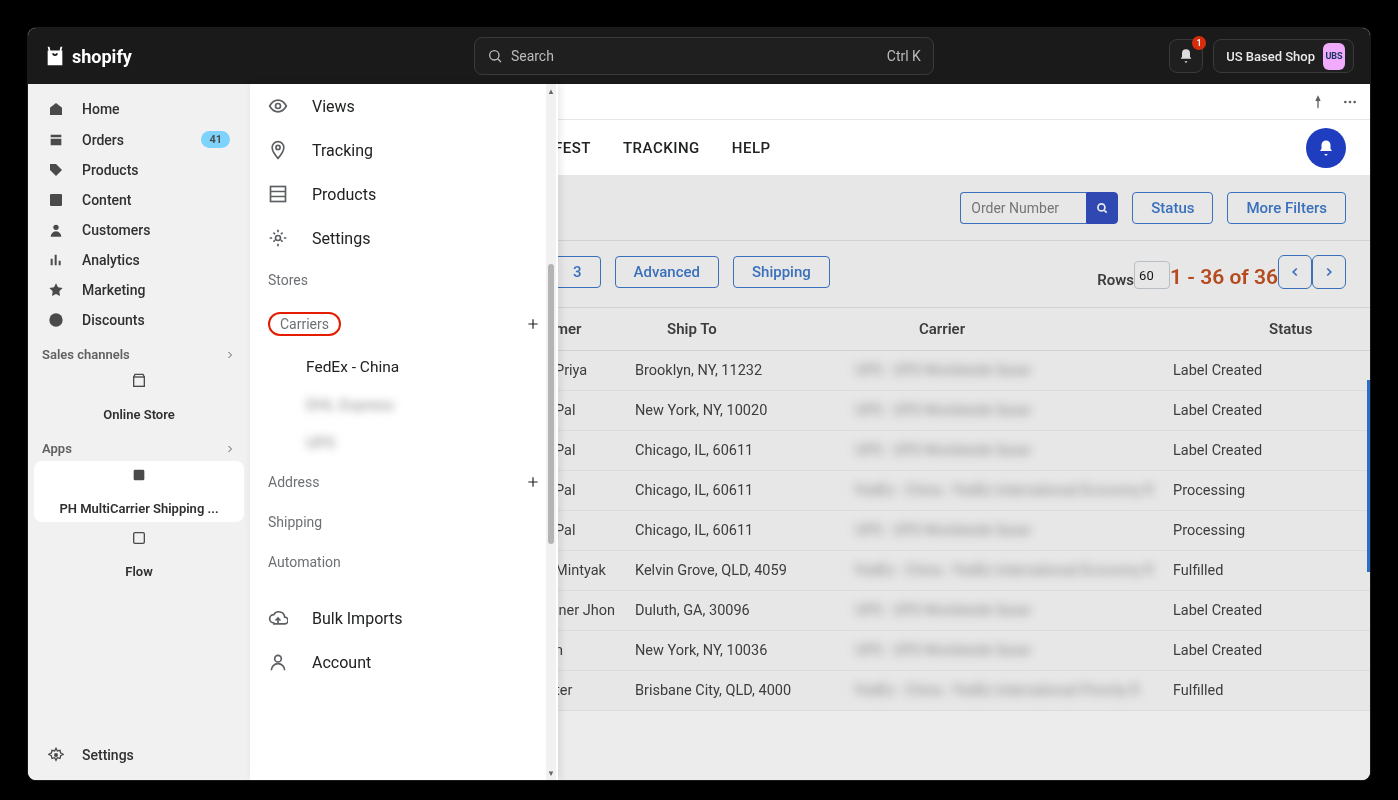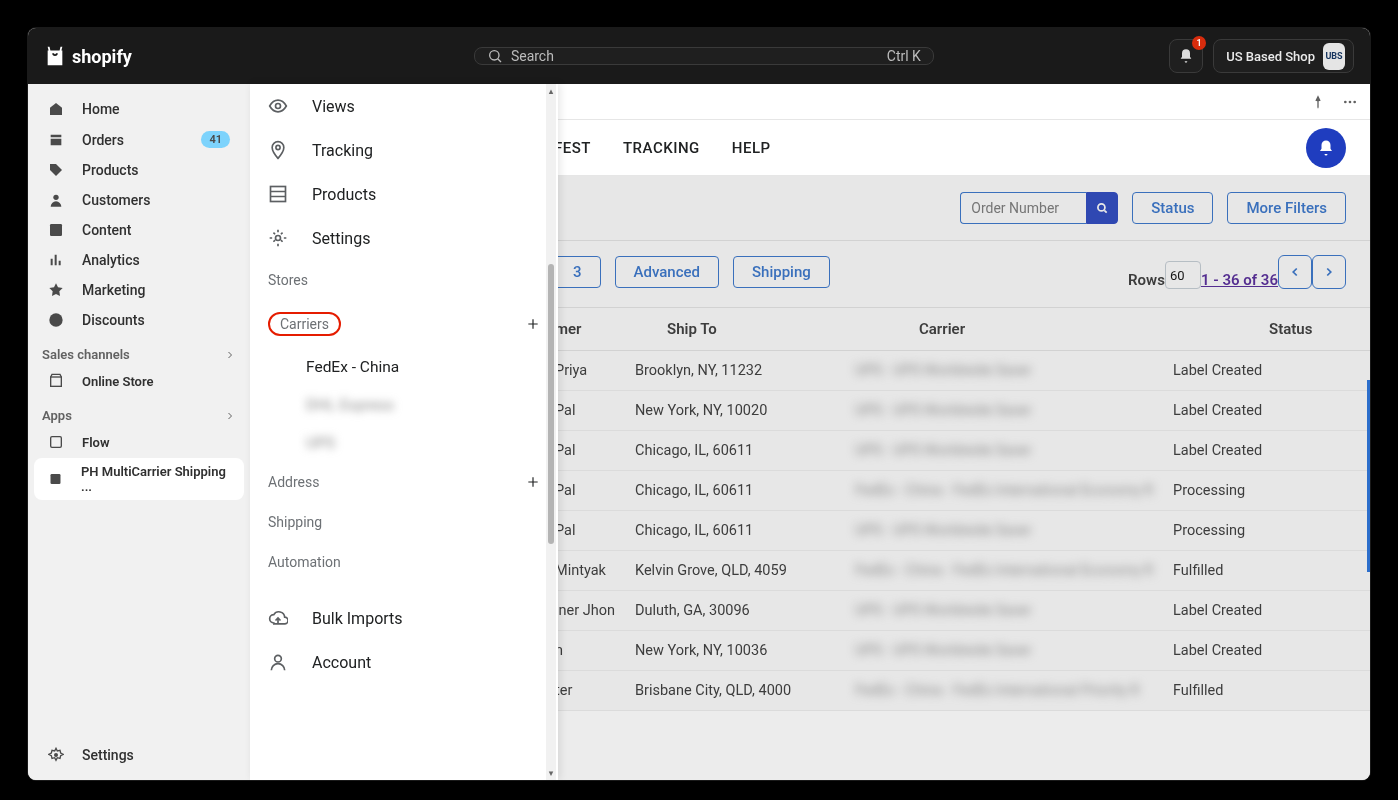--- a/index.html
+++ b/index.html
@@ -1,38 +1,38 @@
 <!DOCTYPE html>
 <html><head>
 <meta charset="utf-8">
 <style>
 * { margin: 0; padding: 0; box-sizing: border-box; font-family: -apple-system, BlinkMacSystemFont, "Segoe UI", Roboto, sans-serif; }
 body { background: #000; width: 1398px; height: 800px; overflow: hidden; }
 .window { position: absolute; top: 28px; left: 28px; width: 1342px; height: 752px; background: #f1f1f1; border-radius: 8px; overflow: hidden; box-shadow: 0 0 0 1px rgba(255,255,255,.1); }
 .topbar { height: 56px; background: #1a1a1a; display: flex; align-items: center; padding: 0 16px; gap: 12px; }
 .logo { display: flex; align-items: center; gap: 6px; color: #fff; font-weight: 700; font-size: 18px; }
 .logo svg { width: 22px; height: 22px; }
-.search-box { margin-left: 330px; width: 460px; height: 18px; background: #1f1f1f; border: 1px solid #3a3a3a; border-radius: 8px; display: flex; align-items: center; padding: 0 12px; color: #bbb; font-size: 14px; justify-content: space-between; }
+.search-box { margin-left: 330px; width: 460px; height: 38px; background: #1f1f1f; border: 1px solid #3a3a3a; border-radius: 8px; display: flex; align-items: center; padding: 0 12px; color: #bbb; font-size: 14px; justify-content: space-between; }
 .search-left { display: flex; align-items: center; gap: 8px; }
 .search-left svg { width: 16px; height: 16px; }
 .topbar-right { margin-left: auto; display: flex; align-items: center; gap: 10px; }
 .bell-btn { position: relative; width: 34px; height: 34px; border-radius: 8px; border: 1px solid #3a3a3a; display: flex; align-items: center; justify-content: center; background: #1f1f1f; color: #ddd; }
 .bell-btn svg { width: 16px; height: 16px; }
 .bell-badge { position: absolute; top: -4px; right: -4px; width: 14px; height: 14px; background: #d82c0d; border-radius: 50%; color: #fff; font-size: 9px; display: flex; align-items: center; justify-content: center; font-weight: 600; }
 .shop-btn { height: 34px; border-radius: 8px; border: 1px solid #3a3a3a; background: #1f1f1f; color: #eaeaea; font-size: 13px; font-weight: 500; padding: 0 8px 0 12px; display: flex; align-items: center; gap: 8px; }
-.shop-avatar { width: 22px; height: 27px; border-radius: 6px; background: #e5e5e5; color: #15335d; font-size: 9px; font-weight: 700; display: flex; align-items: center; justify-content: center; }
+.shop-avatar { width: 22px; height: 27px; border-radius: 6px; background: #f0abfc; color: #15335d; font-size: 9px; font-weight: 700; display: flex; align-items: center; justify-content: center; }
 .body-row { display: flex; height: calc(100% - 56px); position: relative; }
 .sidebar { width: 222px; background: #f1f1f1; padding-top: 10px; display: flex; flex-direction: column; }
 .sb-item { display: flex; align-items: center; gap: 18px; padding: 6px 14px; color: #303030; font-size: 14px; font-weight: 500; cursor: pointer; border-radius: 8px; margin: 1px 6px; }
 .sb-item svg { width: 16px; height: 16px; color: #4a4a4a; }
 .sb-item .badge { margin-left: auto; background: #7dd3fc; color: #4a4a4a; font-size: 11px; padding: 2px 8px; border-radius: 10px; font-weight: 600; }
 .sb-heading { display: flex; align-items: center; justify-content: space-between; padding: 12px 14px 4px; color: #616161; font-size: 13px; font-weight: 600; }
 .sb-heading svg { width: 12px; height: 12px; }
 .sb-item.selected { background: #fff; }
-.sb-item.small { font-size: 13px; font-weight: 600; }
+.sb-item.small { font-size: 13px; font-weight: 600; flex-direction: column; }
 .sidebar-bottom { margin-top: auto; padding-bottom: 10px; }
 .main-area { flex: 1; position: relative; background: #ececec; }
 .app-header { height: 36px; background: #fff; border-bottom: 1px solid #e6e6e6; display: flex; align-items: center; padding: 0 12px; gap: 10px; color: #303030; font-size: 14px; font-weight: 500; }
 .app-header .app-icon { width: 22px; height: 22px; border-radius: 4px; background: linear-gradient(135deg,#d9491f,#a42813); display: flex; align-items: center; justify-content: center; }
 .app-header .app-icon svg { width: 14px; height: 14px; }
 .app-header .hdr-right { margin-left: auto; display: flex; gap: 16px; color: #616161; }
 .app-header .hdr-right svg { width: 16px; height: 16px; }
 .tab-row { height: 56px; background: #fff; display: flex; align-items: center; padding: 0 24px; gap: 32px; border-bottom: 1px solid #e6e6e6; position: relative; }
 .tab { color: #202223; font-size: 15px; font-weight: 500; letter-spacing: .5px; }
 .bell-circle { margin-left: auto; width: 40px; height: 40px; background: #1f3dbf; border-radius: 50%; display: flex; align-items: center; justify-content: center; color: #fff; }
@@ -40,21 +40,21 @@
 .filter-row { background: #fff; padding: 16px 24px; display: flex; justify-content: flex-end; gap: 14px; align-items: center; border-bottom: 1px solid #e6e6e6; }
 .order-input-grp { display: flex; }
 .order-input { width: 126px; height: 32px; border: 1.5px solid #2c6ecb; border-right: none; border-radius: 4px 0 0 4px; padding: 0 10px; font-size: 14px; color: #2c6ecb; }
 .order-search-btn { width: 32px; height: 32px; background: #1f3dbf; border: 1.5px solid #1f3dbf; color: #fff; display: flex; align-items: center; justify-content: center; border-radius: 0 4px 4px 0; }
 .order-search-btn svg { width: 14px; height: 14px; }
 .outline-btn { height: 32px; border: 1.5px solid #2c6ecb; color: #2c6ecb; background: #fff; border-radius: 4px; padding: 0 18px; font-size: 15px; font-weight: 500; display: flex; align-items: center; }
 .toolbar-row { background: #fff; padding: 14px 24px 18px; display: flex; align-items: center; gap: 14px; border-bottom: 1px solid #e6e6e6; }
 .toolbar-right { margin-left: auto; display: flex; align-items: flex-end; gap: 0; }
 .rows-label { font-size: 15px; font-weight: 600; color: #303030; }
 .rows-select { width: 36px; height: 28px; border: 1px solid #c4cdd5; border-radius: 4px; font-size: 13px; padding: 0 4px; }
-.page-text { font-size: 15px; font-weight: 600; color: #4c1d95; text-decoration: underline; }
+.page-text { font-size: 21px; font-weight: 600; color: #c2410c; }
 .page-btn { width: 34px; height: 34px; border: 1.5px solid #2c6ecb; color: #2c6ecb; background: #fff; border-radius: 6px; display: flex; align-items: center; justify-content: center; }
 .page-btn svg { width: 14px; height: 14px; }
 .table-wrap { background: #fff; }
 .table-hdr { display: flex; padding: 12px 24px; color: #303030; font-size: 15px; font-weight: 600; border-bottom: 1px solid #e6e6e6; gap: 32px; }
 .col-customer { flex: 0 0 200px; }
 .col-shipto { flex: 0 0 220px; }
 .col-carrier { flex: 0 0 318px; }
 .col-status { flex: 1; }
 .table-row { display: flex; padding: 11px 24px; color: #303030; font-size: 14.5px; border-bottom: 1px solid #f1f1f1; }
 .blur-text { filter: blur(5px); color: #888; }
@@ -124,30 +124,30 @@
         <span class="badge">41</span>
       </div>
       <div class="sb-item">
         <svg viewBox="0 0 24 24" fill="currentColor">
             <path d="M3 3h9l9 9-9 9-9-9z"></path>
           </svg>
         <span>Products</span>
       </div>
       <div class="sb-item">
         <svg viewBox="0 0 24 24" fill="currentColor">
+            <rect x="3" y="3" width="18" height="18" rx="2"></rect>
+          </svg>
+        <span>Content</span>
+      </div>
+      <div class="sb-item">
+        <svg viewBox="0 0 24 24" fill="currentColor">
             <circle cx="12" cy="8" r="4"></circle>
             <path d="M4 22a8 8 0 0116 0z"></path>
           </svg>
         <span>Customers</span>
-      </div>
-      <div class="sb-item">
-        <svg viewBox="0 0 24 24" fill="currentColor">
-            <rect x="3" y="3" width="18" height="18" rx="2"></rect>
-          </svg>
-        <span>Content</span>
       </div>
       <div class="sb-item">
         <svg viewBox="0 0 24 24" fill="currentColor">
             <path d="M4 20V10h3v10zm6 0V4h3v16zm6 0v-7h3v7z"></path>
           </svg>
         <span>Analytics</span>
       </div>
       <div class="sb-item">
         <svg viewBox="0 0 24 24" fill="currentColor">
             <path d="M12 2l3 6 7 1-5 5 1 7-6-3-6 3 1-7-5-5 7-1z"></path>
@@ -174,31 +174,31 @@
           </svg>
         <span>Online Store</span>
       </div>
 
       <div class="sb-heading">
         <span>Apps</span>
         <svg viewBox="0 0 24 24" fill="none" stroke="currentColor" stroke-width="2">
             <path d="M9 6l6 6-6 6"></path>
           </svg>
       </div>
+      <div class="sb-item small selected">
+        <svg viewBox="0 0 24 24" fill="currentColor">
+            <rect x="4" y="4" width="16" height="16" rx="2"></rect>
+          </svg>
+        <span>PH MultiCarrier Shipping ...</span>
+      </div>
       <div class="sb-item small">
         <svg viewBox="0 0 24 24" fill="none" stroke="currentColor" stroke-width="2">
             <rect x="4" y="4" width="16" height="16" rx="2"></rect>
           </svg>
         <span>Flow</span>
-      </div>
-      <div class="sb-item small selected">
-        <svg viewBox="0 0 24 24" fill="currentColor">
-            <rect x="4" y="4" width="16" height="16" rx="2"></rect>
-          </svg>
-        <span>PH MultiCarrier Shipping ...</span>
       </div>
 
       <div class="sidebar-bottom">
         <div class="sb-item">
           <svg viewBox="0 0 24 24" fill="currentColor">
               <circle cx="12" cy="12" r="3"></circle>
               <path d="M12 2l2 4 4-1 1 4 4 2-4 2-1 4-4-1-2 4-2-4-4 1-1-4-4-2 4-2 1-4 4 1z" fill="none" stroke="currentColor" stroke-width="2"></path>
             </svg>
           <span>Settings</span>
         </div>

